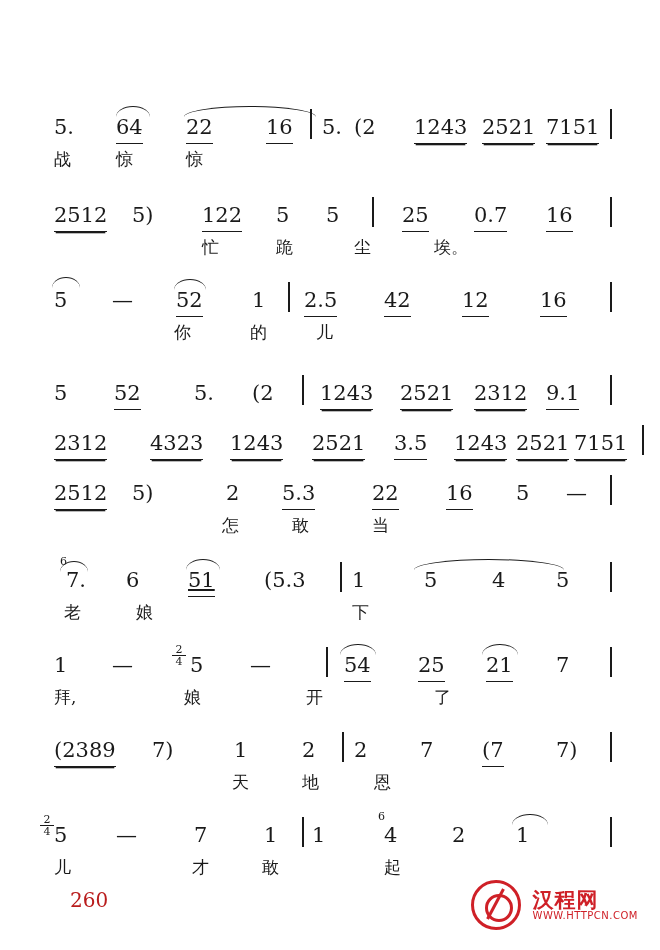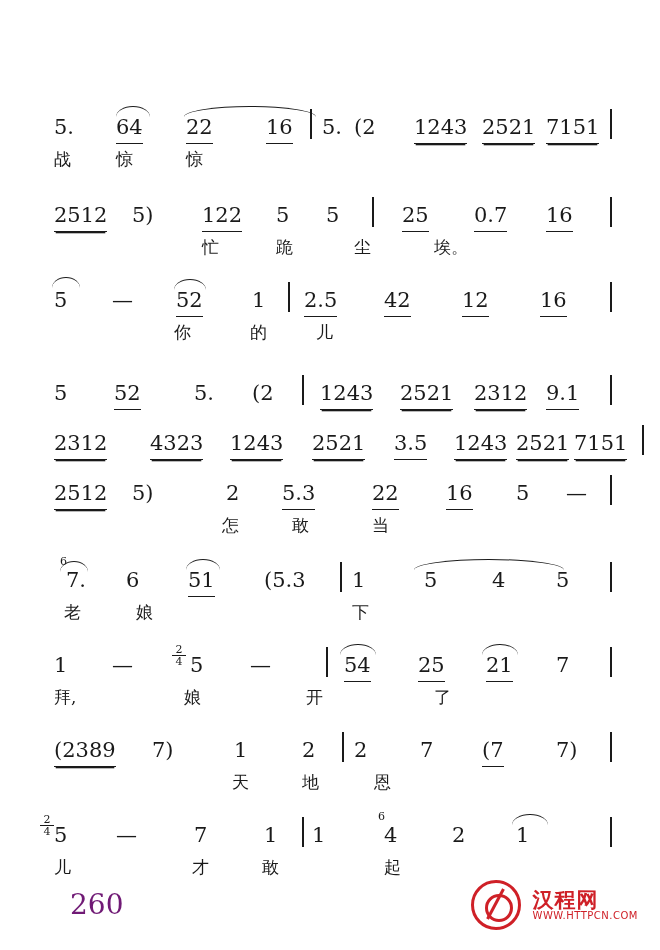--- a/index.html
+++ b/index.html
@@ -96,22 +96,22 @@
   }
   .frac span { display: block; }
   .frac .num { border-bottom: 1px solid #1a1a1a; padding-bottom: 0px; }
 
   
   .page-number {
     position: absolute;
     left: 70px;
     top: 888px;
     font-family: "DejaVu Serif", serif;
-    font-size: 28px;
-    color: #701a75;
+    font-size: 20px;
+    color: #b91c1c;
   }
 
   
   .watermark {
     position: absolute;
     right: 22px;
     bottom: 20px;
     display: flex;
     align-items: center;
     gap: 12px;
@@ -282,21 +282,21 @@
   </div>
 
   <div class="system" style="top:565px;">
     <div class="notes-row">
       <span class="grace" style="left:6px; top:-10px;">6</span>
       <div class="slur" style="left:6px; top:-4px; width:28px;"></div>
       <div class="slur" style="left:132px; top:-6px; width:34px;"></div>
       <div class="slur" style="left:360px; top:-6px; width:150px;"></div>
       <span class="cell" style="left:12px;">7.</span>
       <span class="cell" style="left:72px;">6</span>
-      <span class="cell beam1" style="left:134px;">51</span>
+      <span class="cell beam1" style="left:134px;text-decoration:underline;">51</span>
       <span class="cell" style="left:210px;">(5.3</span>
       <div class="bar" style="left:286px;"></div>
       <span class="cell" style="left:298px;">1</span>
       <span class="cell" style="left:370px;">5</span>
       <span class="cell" style="left:438px;">4</span>
       <span class="cell" style="left:502px;">5</span>
       <div class="bar" style="left:556px;"></div>
     </div>
     <div class="lyric-row">
       <span class="lyr" style="left:10px;">老</span>

